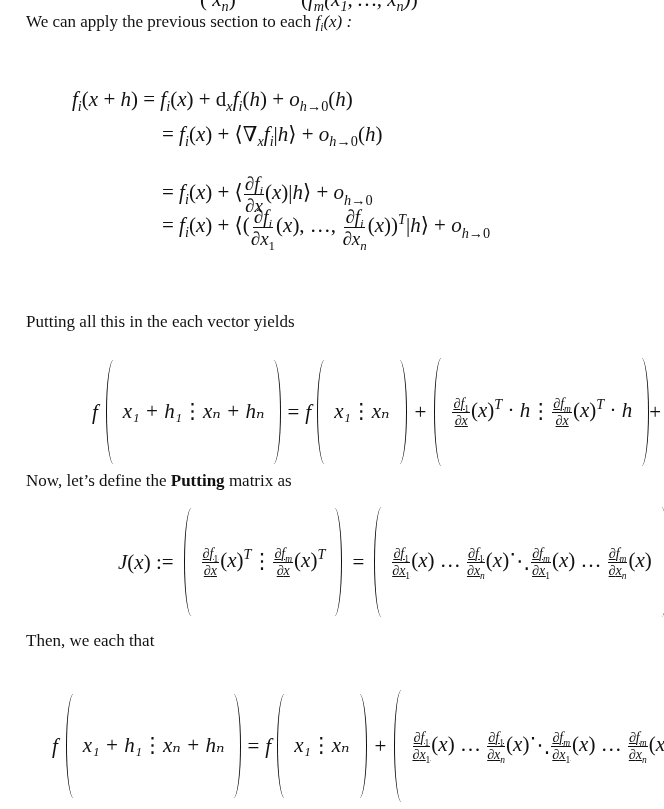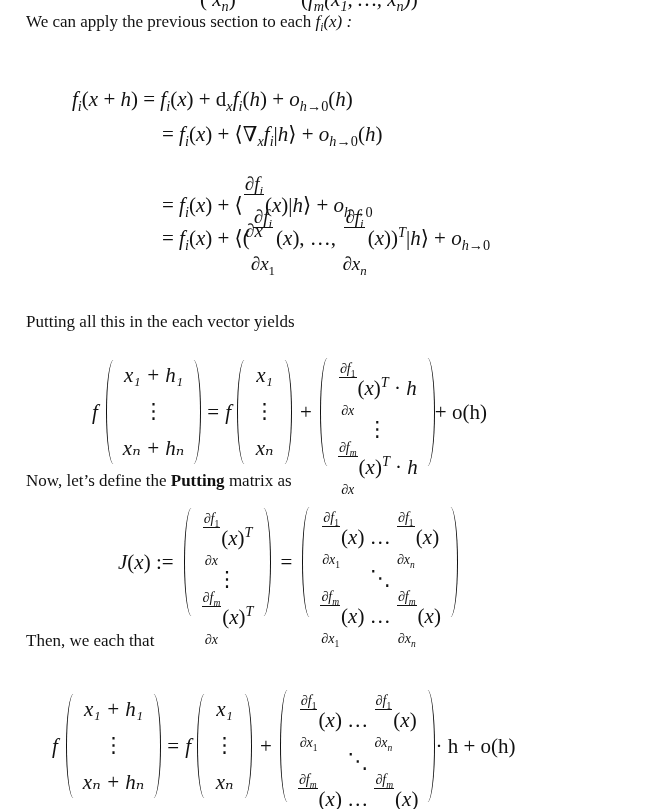--- a/index.html
+++ b/index.html
@@ -3,30 +3,30 @@
 <meta charset="utf-8">
 <style>
   html, body { margin:0; padding:0; background:#ffffff; }
   body { width:664px; height:809px; position:relative; overflow:hidden;
          font-family:"Liberation Serif","DejaVu Serif",serif; color:#111; }
   .abs { position:absolute; white-space:nowrap; }
   .text { font-size:17px;margin-left:6px; }
   .m { font-family:"Liberation Serif","DejaVu Serif",serif; font-size:21px; }
   .i { font-style:italic; }
   sub, sup { font-size:0.68em; line-height:0; }
-  .frac { display:inline-flex; flex-direction:column; align-items:center; vertical-align:middle; line-height:1; margin:0 1px;gap:25px; }
+  .frac { display:inline-flex; flex-direction:column; align-items:center; vertical-align:middle; line-height:1; margin:0 1px; }
   .frac .num { border-bottom:1px solid #111; padding:0 1px 1px; }
   .frac .den { padding-top:1px; }
-  .frac.sm { font-size:14px; }
+  .frac.sm { font-size:14px;text-decoration:underline; }
   .frac.md { font-size:19px; }
   .mat { display:inline-flex; align-items:stretch; vertical-align:middle; }
   .paren { width:14px; position:relative; }
   .paren.l { border-left:1.6px solid #111; border-radius:50% 0 0 50% / 50% 0 0 50%; }
   .paren.r { border-right:1.6px solid #111; border-radius:0 50% 50% 0 / 0 50% 50% 0; }
-  .col { display:flex; flex-direction:column; justify-content:space-between; align-items:center; padding:4px 2px; }
+  .col { display:flex; flex-direction:row; justify-content:space-between; align-items:center; padding:4px 2px; }
   .row { line-height:1.1; }
 </style>
 </head>
 <body>
 
 <div class="abs m i" style="top:-13px;left:200px;">
   <span style="font-style:normal">(</span><span> x</span><sub>n</sub><span style="font-style:normal">)</span>
   <span style="margin-left:60px;font-style:normal">(</span>f<sub>m</sub>(x<sub>1</sub>, …, x<sub>n</sub>)<span style="font-style:normal">)</span>
 </div>
 

